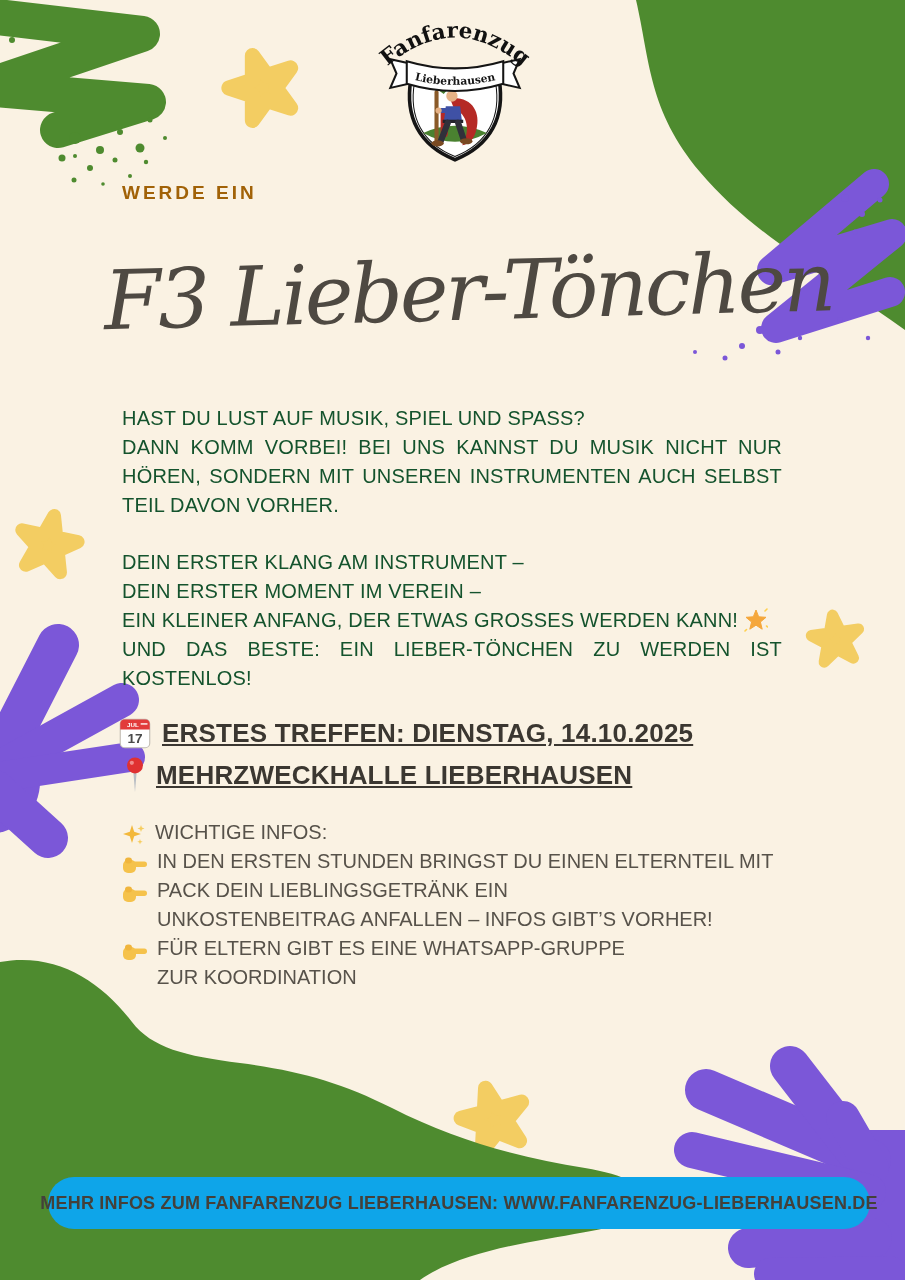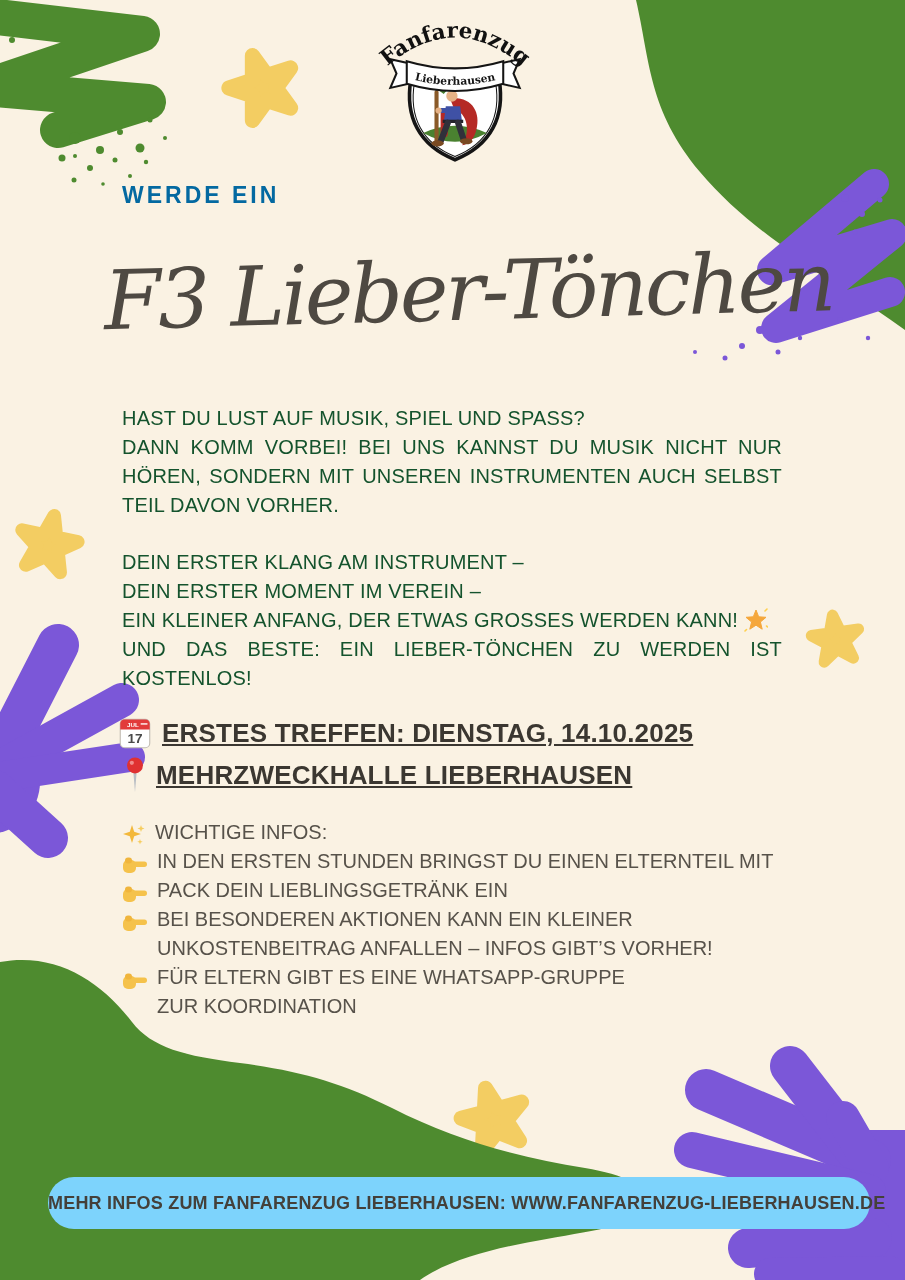--- a/index.html
+++ b/index.html
@@ -6,21 +6,21 @@
   .poster{
     position:relative;width:905px;height:1280px;margin:0 auto;
     background:#faf2e3;overflow:hidden;
     font-family:"Liberation Sans",sans-serif;color:#57524a;
   }
   .bg{position:absolute;left:0;top:0;width:905px;height:1280px;display:block;}
   .layer{position:absolute;}
   
   .logo{left:378px;top:14px;width:154px;height:156px;}
   
-  .kicker{left:122px;top:182px;font-size:23px;font-weight:bold;letter-spacing:3px;color:#0369a1;}
+  .kicker{left:122px;top:182px;font-size:19px;font-weight:bold;letter-spacing:3px;color:#a16207;}
   
   .title{
     left:104px;top:244px;width:700px;
     font-family:"DejaVu Serif",serif;font-style:italic;font-weight:400;
     font-size:82px;letter-spacing:-3px;color:#4e4942;transform:rotate(-1.5deg);
     white-space:nowrap;
   }
   
   .para{left:122px;width:660px;font-size:20px;line-height:29px;color:#14532d;letter-spacing:.2px;}
   .p1{top:404px;}
@@ -32,22 +32,22 @@
   .event{left:118px;top:716px;width:680px;color:#3b3731;}
   .event-row{display:flex;align-items:center;gap:10px;margin-bottom:7px;text-decoration:underline;}
   .event-text{font-size:26px;font-weight:bold;letter-spacing:.2px;}
   
   .infos{left:122px;top:818px;width:680px;font-size:20px;line-height:29px;color:#57524a;}
   .info-row{display:flex;align-items:flex-end;gap:9px;}
   .info-ic{flex:0 0 auto;margin-top:3px;}
   .info-cont{padding-left:35px;}
   
   .footer{
-    left:48px;top:1177px;width:822px;height:52px;background:#7dd3fc;border-radius:28px;
-    display:flex;align-items:center;justify-content:flex-start;z-index:3;
+    left:48px;top:1177px;width:822px;height:52px;background:#0ea5e9;border-radius:28px;
+    display:flex;align-items:center;justify-content:center;z-index:3;
   }
   .footer-text{font-size:18px;font-weight:bold;letter-spacing:.2px;color:#44403a;white-space:nowrap;}
   .layer, .bg{pointer-events:none;}
 </style>
 </head>
 <body>
 
 <div class="poster">
 
   <svg class="bg" viewBox="0 0 905 1280" aria-hidden="true">
@@ -252,35 +252,27 @@
       <span>IN DEN ERSTEN STUNDEN BRINGST DU EINEN ELTERNTEIL MIT</span>
     </div>
     <div class="info-row">
       <svg class="info-ic" width="26" height="22" viewBox="0 0 26 22">
         <rect x="1" y="6" width="13" height="13" rx="5" fill="#f5c24b"></rect>
         <rect x="9" y="7.5" width="16" height="5.4" rx="2.7" fill="#f5c24b"></rect>
         <rect x="3" y="3.5" width="7" height="6" rx="3" fill="#f0b53c"></rect>
       </svg>
       <span>PACK DEIN LIEBLINGSGETRÄNK EIN</span>
     </div>
+    <div class="info-cont">UNKOSTENBEITRAG ANFALLEN – INFOS GIBT’S VORHER!</div>
     <div class="info-row">
       <svg class="info-ic" width="26" height="22" viewBox="0 0 26 22">
         <rect x="1" y="6" width="13" height="13" rx="5" fill="#f5c24b"></rect>
         <rect x="9" y="7.5" width="16" height="5.4" rx="2.7" fill="#f5c24b"></rect>
         <rect x="3" y="3.5" width="7" height="6" rx="3" fill="#f0b53c"></rect>
       </svg>
-      <span>BEI BESONDEREN AKTIONEN KANN EIN KLEINER</span>
-    </div>
-    <div class="info-cont">UNKOSTENBEITRAG ANFALLEN – INFOS GIBT’S VORHER!</div>
-    <div class="info-row">
-      <svg class="info-ic" width="26" height="22" viewBox="0 0 26 22">
-        <rect x="1" y="6" width="13" height="13" rx="5" fill="#f5c24b"></rect>
-        <rect x="9" y="7.5" width="16" height="5.4" rx="2.7" fill="#f5c24b"></rect>
-        <rect x="3" y="3.5" width="7" height="6" rx="3" fill="#f0b53c"></rect>
-      </svg>
       <span>FÜR ELTERN GIBT ES EINE WHATSAPP-GRUPPE</span>
     </div>
     <div class="info-cont">ZUR KOORDINATION</div>
   </div>
 
   <div class="layer footer">
     <span class="footer-text">MEHR INFOS ZUM FANFARENZUG LIEBERHAUSEN: WWW.FANFARENZUG-LIEBERHAUSEN.DE</span>
   </div>
 
 </div>

